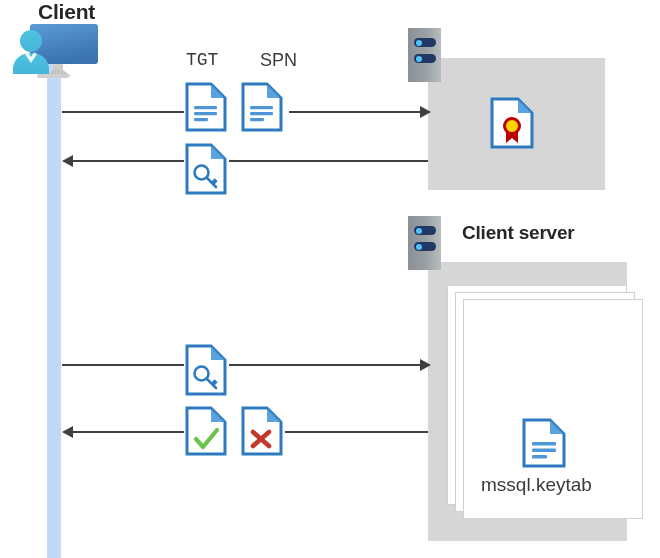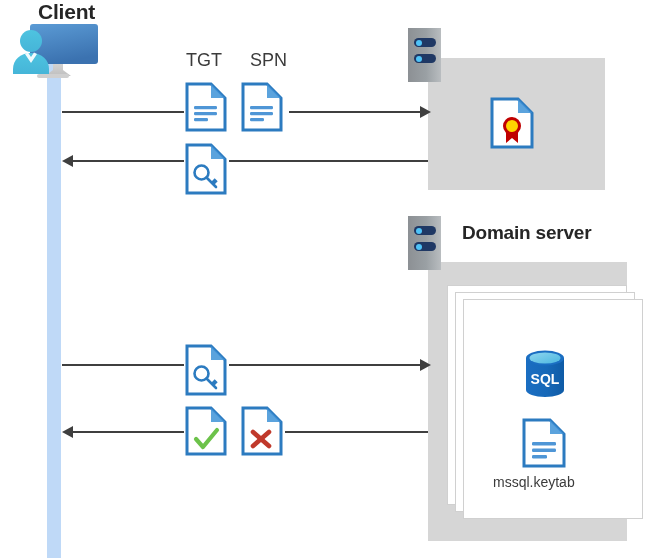--- a/index.html
+++ b/index.html
@@ -15,24 +15,24 @@
   #client-lifeline{left:47px;top:62px;width:14px;height:496px;background:#bfd9f7;}
 
   
   .title-bold{font-weight:bold;color:#262626;letter-spacing:-0.2px;}
   #client-title{left:38px;top:0px;font-size:21px;}
   #dc-title{left:462px;top:1px;font-size:19px;line-height:25px;width:170px;}
   #linux-title{left:462px;top:222px;font-size:19px;}
   #container-title{left:496px;top:310px;font-size:18px;}
 
   .label-plain{color:#3b3b3b;font-size:18px;}
-  #tgt-label{left:186px;top:50px;}
-  #spn-label{left:250px;top:50px;}
+  #tgt-label{left:186px;top:50px;font-family:Liberation Mono, monospace;}
+  #spn-label{left:260px;top:50px;}
   #accepted-denied-label{left:148px;top:467px;font-size:19px;}
-  #keytab-label{left:481px;top:474px;font-size:14px;margin-left:12px;}
+  #keytab-label{left:481px;top:474px;font-size:19px;}
 
   
   .panel{background:#d6d6d6;}
   #dc-panel{left:428px;top:58px;width:177px;height:132px;}
   #linux-panel{left:428px;top:262px;width:199px;height:279px;}
 
   
   .rack{width:33px;height:54px;background:linear-gradient(to right,#8c9094 0%,#9aa0a4 55%,#b9bdc0 100%);}
   .rack .pill{position:absolute;left:6px;width:22px;height:9px;border-radius:5px;background:#1f3864;}
   .rack .pill i{position:absolute;left:2px;top:1.5px;width:6px;height:6px;border-radius:50%;background:#4fc3f7;display:block;}
@@ -135,46 +135,27 @@
 
   <div class="abs panel" id="linux-panel"></div>
   <div class="abs rack" id="linux-rack">
     <span class="pill p1">
         <i></i>
       </span>
     <span class="pill p2">
         <i></i>
       </span>
   </div>
-  <div class="abs title-bold" id="linux-title">Domain server</div>
+  <div class="abs title-bold" id="linux-title">Client server</div>
 
   <div class="abs card" id="card-back"></div>
   <div class="abs card" id="card-mid"></div>
   <div class="abs card" id="card-front"></div>
 
 
-  <div class="doc" id="icon-sql">
-    <svg width="46" height="52" viewBox="0 0 46 52">
-      <defs>
-        <linearGradient id="sqlBody" x1="0" y1="0" x2="1" y2="0">
-          <stop offset="0" stop-color="#1b6ec2"></stop>
-          <stop offset="0.55" stop-color="#1668b8"></stop>
-          <stop offset="1" stop-color="#0f5ba6"></stop>
-        </linearGradient>
-        <linearGradient id="sqlTop" x1="0" y1="0" x2="1" y2="1">
-          <stop offset="0" stop-color="#8fd6ef"></stop>
-          <stop offset="1" stop-color="#4cb7e0"></stop>
-        </linearGradient>
-      </defs>
-      <path d="M4 10 h38 v32 c0 4 -9 7 -19 7 s-19 -3 -19 -7 z" fill="url(#sqlBody)"></path>
-      <ellipse cx="23" cy="10" rx="19" ry="7.5" fill="#1b6ec2"></ellipse>
-      <ellipse cx="23" cy="10" rx="15.5" ry="5.6" fill="url(#sqlTop)"></ellipse>
-      <text x="23" y="36" text-anchor="middle" font-family="Liberation Sans, sans-serif" font-size="14" font-weight="bold" fill="#ffffff">SQL</text>
-    </svg>
-  </div>
 
   <div class="doc" id="icon-keytab">
     <svg width="44" height="50" viewBox="0 0 44 50">
       <path d="M2 2 h26 l14 14 v32 h-40 z" fill="#ffffff" stroke="#2c7bc0" stroke-width="3"></path>
       <path d="M28 2 l14 14 h-14 z" fill="#3e8fd4"></path>
       <path d="M28 3.5 v12.5 h12.5 z" fill="#5ba3dd"></path>
       <rect x="10" y="24" width="24" height="3.4" rx="1.2" fill="#4f96d6"></rect>
       <rect x="10" y="30.5" width="24" height="3.4" rx="1.2" fill="#4f96d6"></rect>
       <rect x="10" y="37" width="15" height="3.4" rx="1.2" fill="#4f96d6"></rect>
     </svg>

